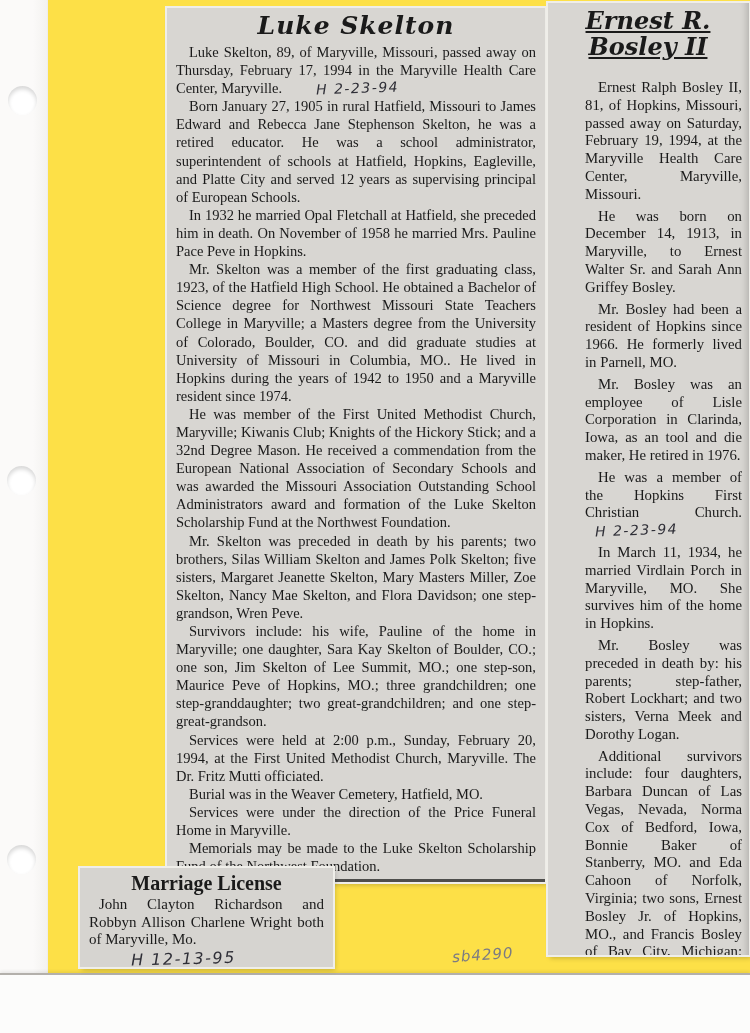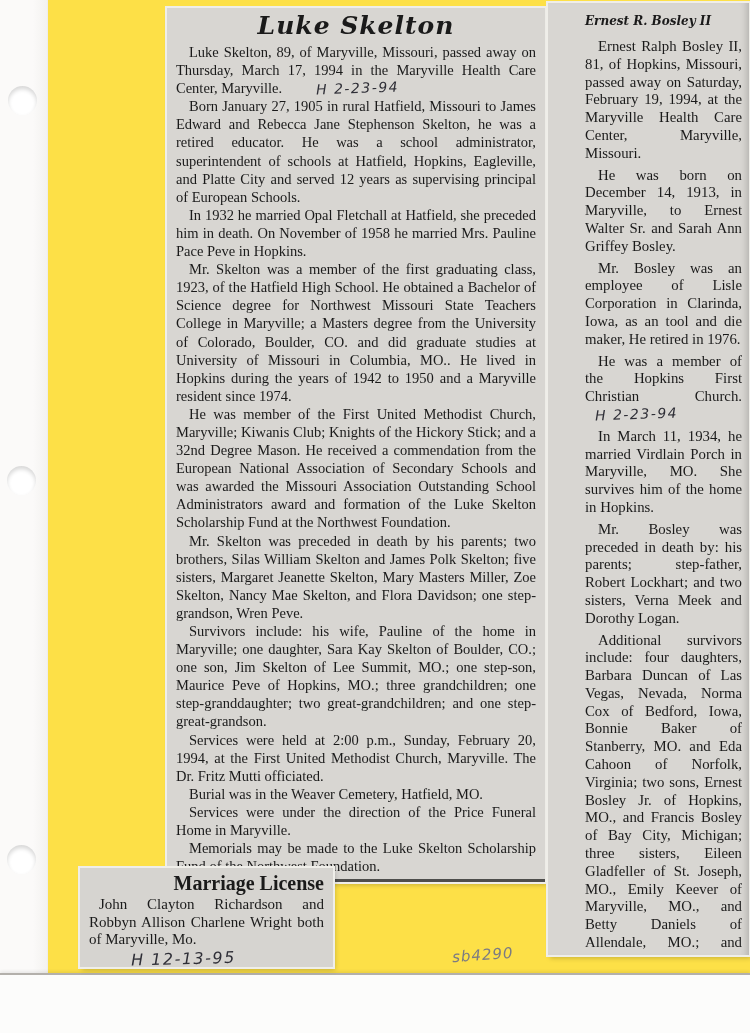--- a/index.html
+++ b/index.html
@@ -53,33 +53,33 @@
     letter-spacing:1px;
   }
   .clip-luke .clip-title { font-size:25px; line-height:28px; }
 
   .clip-bosley {
     left:548px; top:3px; width:201px; height:952px;
     padding:5px 7px 0 6px; box-sizing:border-box;
     font-size:14.8px; line-height:17.8px;
     box-shadow:0 0 0 2px #efeee9, 2px 3px 5px rgba(0,0,0,0.22), inset -7px 0 7px -5px rgba(0,0,0,0.18);
   }
-  .clip-bosley .clip-title { font-size:12px; line-height:26px; margin-bottom:4px; letter-spacing:0; }
+  .clip-bosley .clip-title { font-size:24px; line-height:26px; margin-bottom:19px; letter-spacing:0;text-decoration:underline; }
   .clip-bosley p { margin-bottom:4px;margin-left:31px; }
 
   .clip-marriage {
     left:80px; top:868px; width:253px; height:99px;
     padding:3px 9px 0 9px; box-sizing:border-box;
     font-size:15px; line-height:17.5px;
     background:#d6d4d0;
   }
   .marriage-title {
     font-family:"Liberation Serif", serif;
     font-weight:bold; font-size:20px; line-height:24px;
-    margin:0 0 1px 0; text-align:right;
+    margin:0 0 1px 0; text-align:center;
   }
   .clip-marriage p { text-indent:10px; }
 
   .hand {
     font-family:"DejaVu Sans", sans-serif;
     font-style:italic;
     color:#2f2f37;
     display:inline-block;
     transform:rotate(-2deg);
     letter-spacing:1.5px;
@@ -106,37 +106,38 @@
 <div class="page">
 
   <div class="margin-strip"></div>
   <div class="hole hole-1"></div>
   <div class="hole hole-2"></div>
   <div class="hole hole-3"></div>
   <div class="backing-sheet-edge"></div>
 
   <article class="clip clip-luke">
     <h1 class="clip-title">Luke Skelton</h1>
-    <p><span>Luke Skelton, 89, of Maryville, Missouri, passed away on Thursday, March 17, 1994 in the Maryville Health Care Center, Maryville.</span><span class="hand hand-inline-luke">H 2-23-94</span></p>
+    <p><span>Luke Skelton, 89, of Maryville, Missouri, passed away on Thursday, February 17, 1994 in the Maryville Health Care Center, Maryville.</span><span class="hand hand-inline-luke">H 2-23-94</span></p>
     <p>Born January 27, 1905 in rural Hatfield, Missouri to James Edward and Rebecca Jane Stephenson Skelton, he was a retired educator. He was a school administrator, superintendent of schools at Hatfield, Hopkins, Eagleville, and Platte City and served 12 years as supervising principal of European Schools.</p>
     <p>In 1932 he married Opal Fletchall at Hatfield, she preceded him in death. On November of 1958 he married Mrs. Pauline Pace Peve in Hopkins.</p>
     <p>Mr. Skelton was a member of the first graduating class, 1923, of the Hatfield High School. He obtained a Bachelor of Science degree for Northwest Missouri State Teachers College in Maryville; a Masters degree from the University of Colorado, Boulder, CO. and did graduate studies at University of Missouri in Columbia, MO.. He lived in Hopkins during the years of 1942 to 1950 and a Maryville resident since 1974.</p>
     <p>He was member of the First United Methodist Church, Maryville; Kiwanis Club; Knights of the Hickory Stick; and a 32nd Degree Mason. He received a commendation from the European National Association of Secondary Schools and was awarded the Missouri Association Outstanding School Administrators award and formation of the Luke Skelton Scholarship Fund at the Northwest Foundation.</p>
     <p>Mr. Skelton was preceded in death by his parents; two brothers, Silas William Skelton and James Polk Skelton; five sisters, Margaret Jeanette Skelton, Mary Masters Miller, Zoe Skelton, Nancy Mae Skelton, and Flora Davidson; one step-grandson, Wren Peve.</p>
     <p>Survivors include: his wife, Pauline of the home in Maryville; one daughter, Sara Kay Skelton of Boulder, CO.; one son, Jim Skelton of Lee Summit, MO.; one step-son, Maurice Peve of Hopkins, MO.; three grandchildren; one step-granddaughter; two great-grandchildren; and one step-great-grandson.</p>
     <p>Services were held at 2:00 p.m., Sunday, February 20, 1994, at the First United Methodist Church, Maryville. The Dr. Fritz Mutti officiated.</p>
     <p>Burial was in the Weaver Cemetery, Hatfield, MO.</p>
     <p>Services were under the direction of the Price Funeral Home in Maryville.</p>
     <p>Memorials may be made to the Luke Skelton Scholarship Fund of the Northwest Foundation.</p>
   </article>
 
   <article class="clip clip-bosley">
     <h1 class="clip-title">Ernest R. Bosley II</h1>
     <p>Ernest Ralph Bosley II, 81, of Hopkins, Missouri, passed away on Saturday, February 19, 1994, at the Maryville Health Care Center, Maryville, Missouri.</p>
     <p>He was born on December 14, 1913, in Maryville, to Ernest Walter Sr. and Sarah Ann Griffey Bosley.</p>
+    <p>Mr. Bosley had been a resident of Hopkins since 1966. He formerly lived in Parnell, MO.</p>
     <p>Mr. Bosley was an employee of Lisle Corporation in Clarinda, Iowa, as an tool and die maker, He retired in 1976.</p>
     <p><span>He was a member of the Hopkins First Christian Church.</span><span class="hand hand-inline-bosley">H 2-23-94</span></p>
     <p>In March 11, 1934, he married Virdlain Porch in Maryville, MO. She survives him of the home in Hopkins.</p>
     <p>Mr. Bosley was preceded in death by: his parents; step-father, Robert Lockhart; and two sisters, Verna Meek and Dorothy Logan.</p>
     <p>Additional survivors include: four daughters, Barbara Duncan of Las Vegas, Nevada, Norma Cox of Bedford, Iowa, Bonnie Baker of Stanberry, MO. and Eda Cahoon of Norfolk, Virginia; two sons, Ernest Bosley Jr. of Hopkins, MO., and Francis Bosley of Bay City, Michigan; three sisters, Eileen Gladfeller of St. Joseph, MO., Emily Keever of Maryville, MO., and Betty Daniels of Allendale, MO.; and several grandchildren and great-grandchildren.</p>
   </article>
 
   <article class="clip clip-marriage">
     <h2 class="marriage-title">Marriage License</h2>
     <p>John Clayton Richardson and Robbyn Allison Charlene Wright both of Maryville, Mo.</p>

